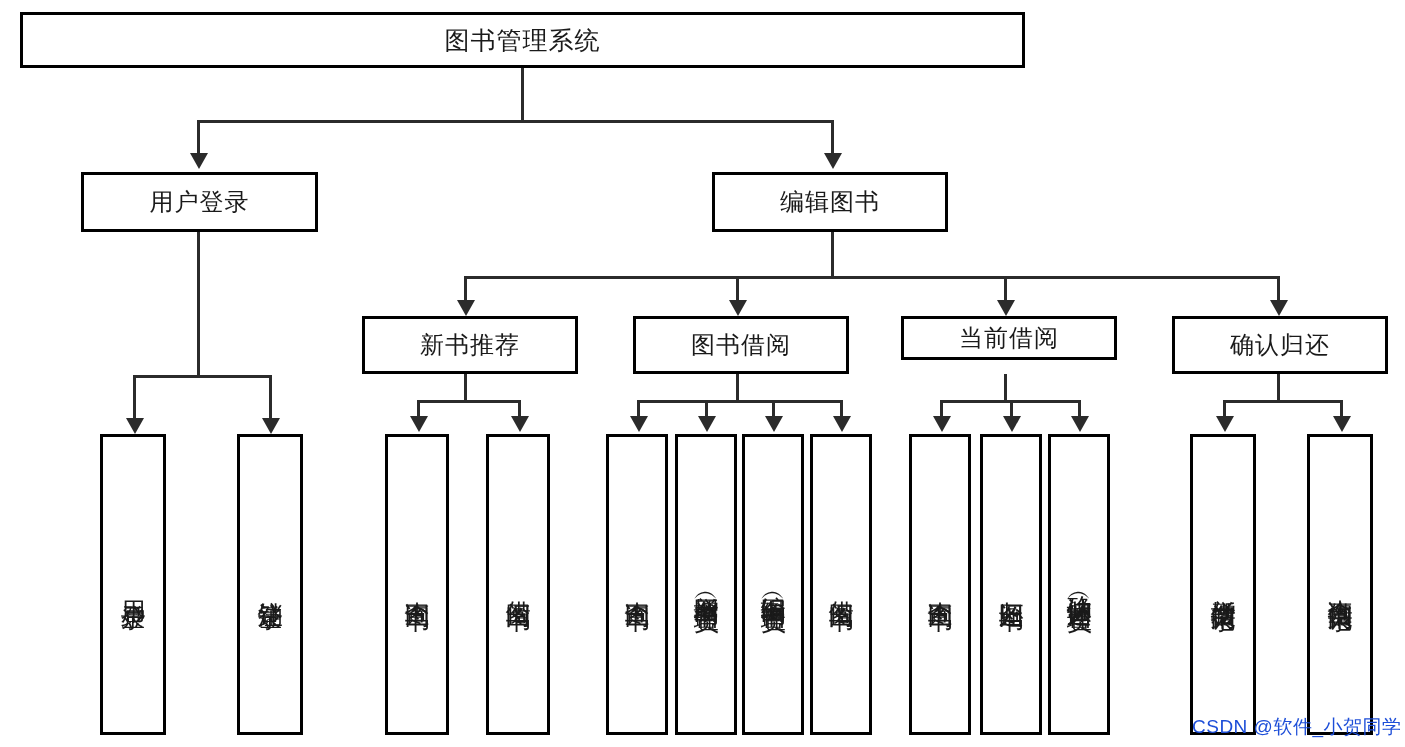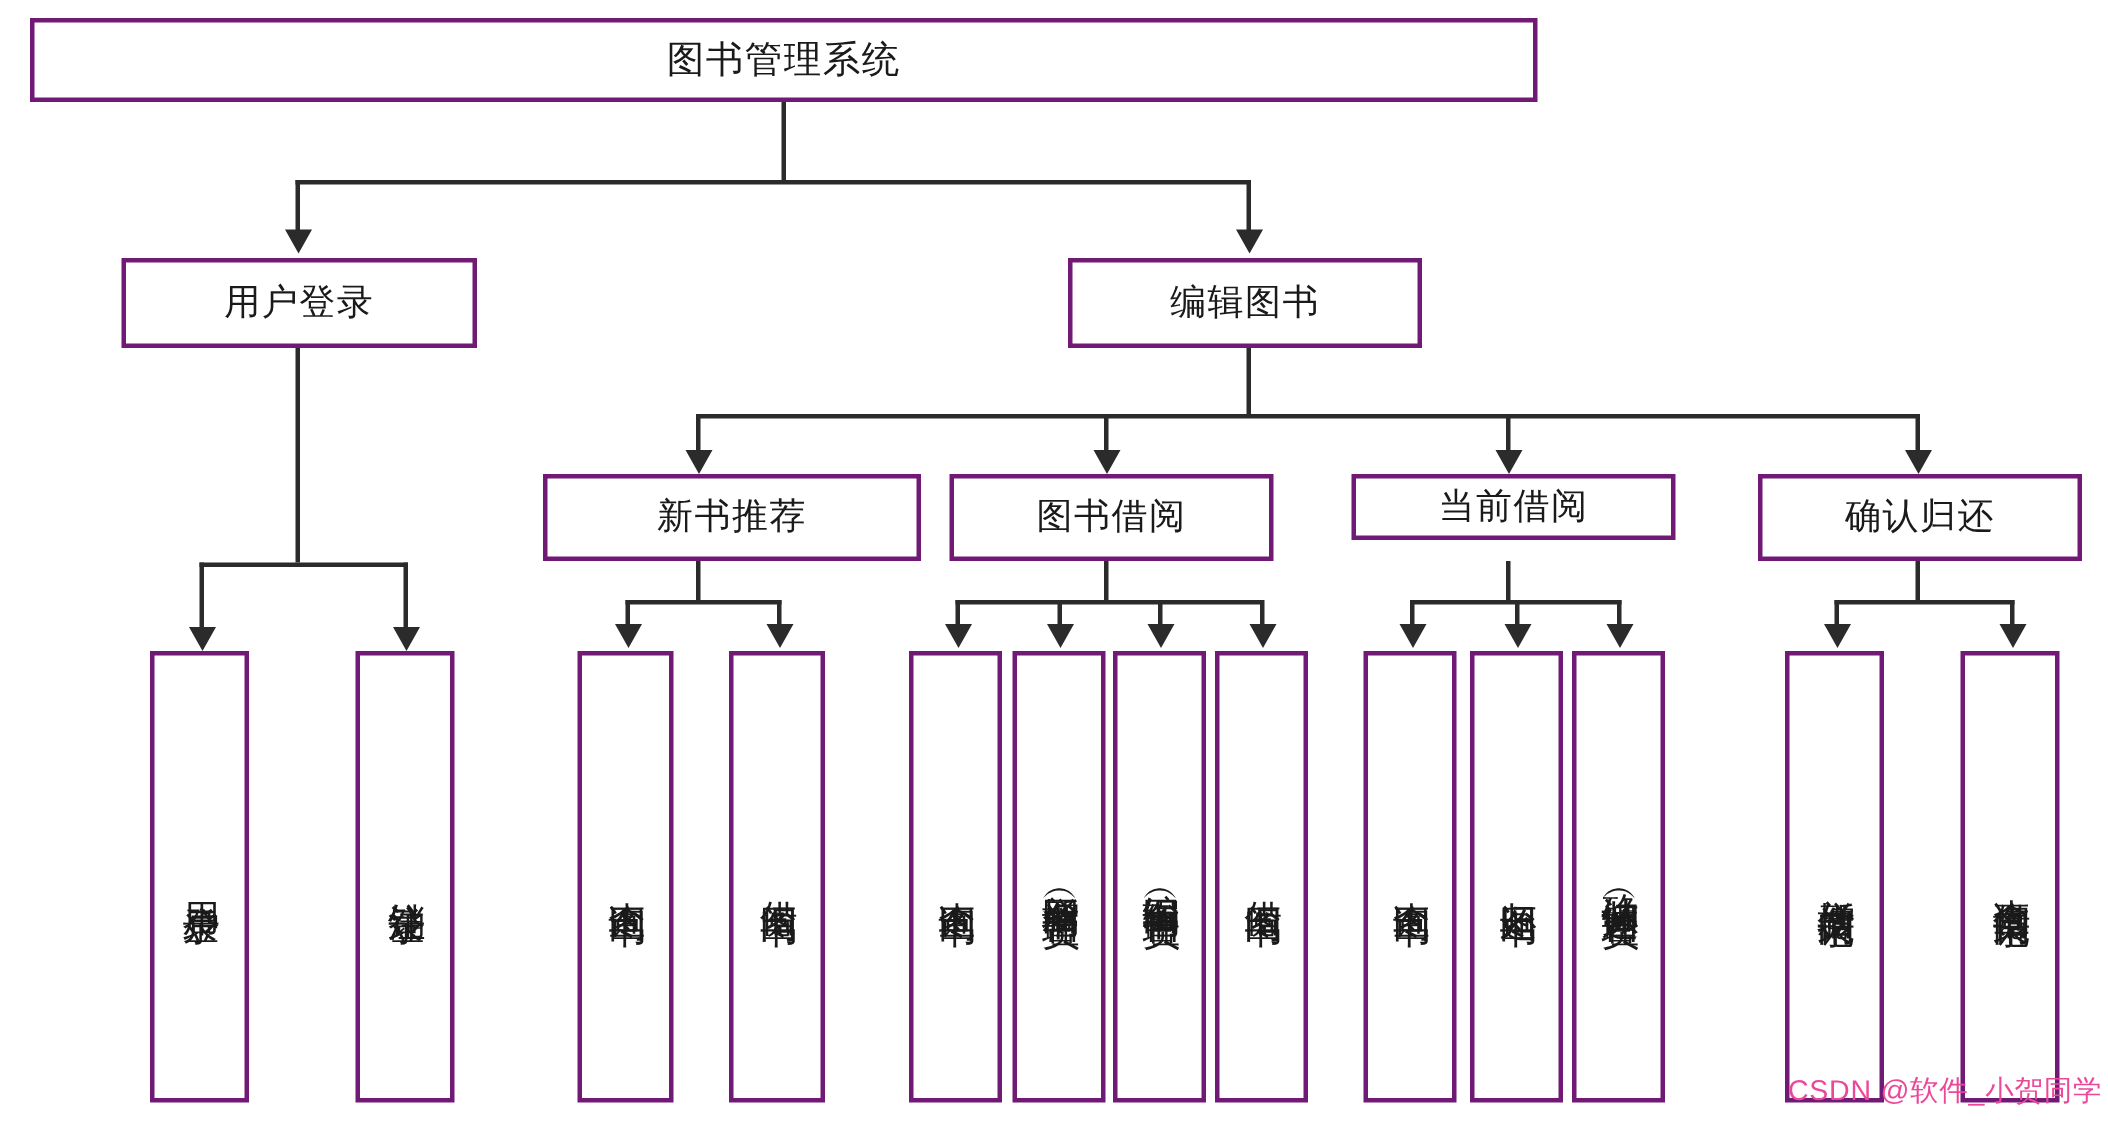--- a/index.html
+++ b/index.html
@@ -13,21 +13,21 @@
   #canvas {
     position: relative;
     width: 1405px;
     height: 747px;
     background: #ffffff;
     overflow: hidden;
   }
   .node {
     position: absolute;
     box-sizing: border-box;
-    border: 3px solid #701a75;
+    border: 3px solid #000000;
     background: #ffffff;
     display: flex;
     align-items: center;
     justify-content: center;
     color: #1a1a1a;
   }
   .node-h .label {
     font-size: 24px;
     line-height: 1.2;
     letter-spacing: 1px;
@@ -58,21 +58,21 @@
     position: absolute;
     width: 0;
     height: 0;
     border-left: 9px solid transparent;
     border-right: 9px solid transparent;
     border-top: 16px solid #2b2b2b;
   }
 
   .watermark {
     position: absolute;
-    color: #ec4899;
+    color: #1d4ed8;
     font-size: 19px;
     white-space: nowrap;
     letter-spacing: 0.5px;
   }
 </style>
 </head>
 <body>
 
 <div id="canvas">
 
@@ -142,21 +142,21 @@
     <span class="label">图书管理系统</span>
   </div>
 
   <div class="node node-h" style="left:81px; top:172px; width:237px; height:60px;">
     <span class="label">用户登录</span>
   </div>
   <div class="node node-h" style="left:712px; top:172px; width:236px; height:60px;">
     <span class="label">编辑图书</span>
   </div>
 
-  <div class="node node-h" style="left:362px; top:316px; width:252px; height:58px;">
+  <div class="node node-h" style="left:362px; top:316px; width:216px; height:58px;">
     <span class="label">新书推荐</span>
   </div>
   <div class="node node-h" style="left:633px; top:316px; width:216px; height:58px;">
     <span class="label">图书借阅</span>
   </div>
   <div class="node node-h" style="left:901px; top:316px; width:216px; height:44px;">
     <span class="label">当前借阅</span>
   </div>
   <div class="node node-h" style="left:1172px; top:316px; width:216px; height:58px;">
     <span class="label">确认归还</span>

